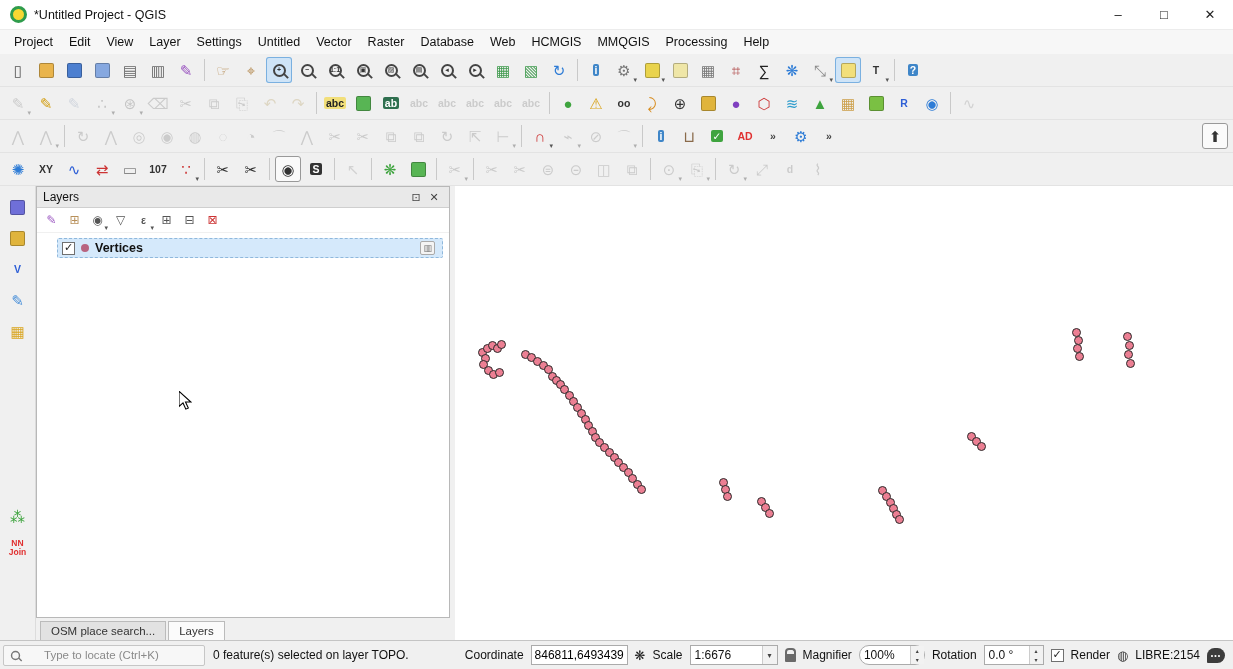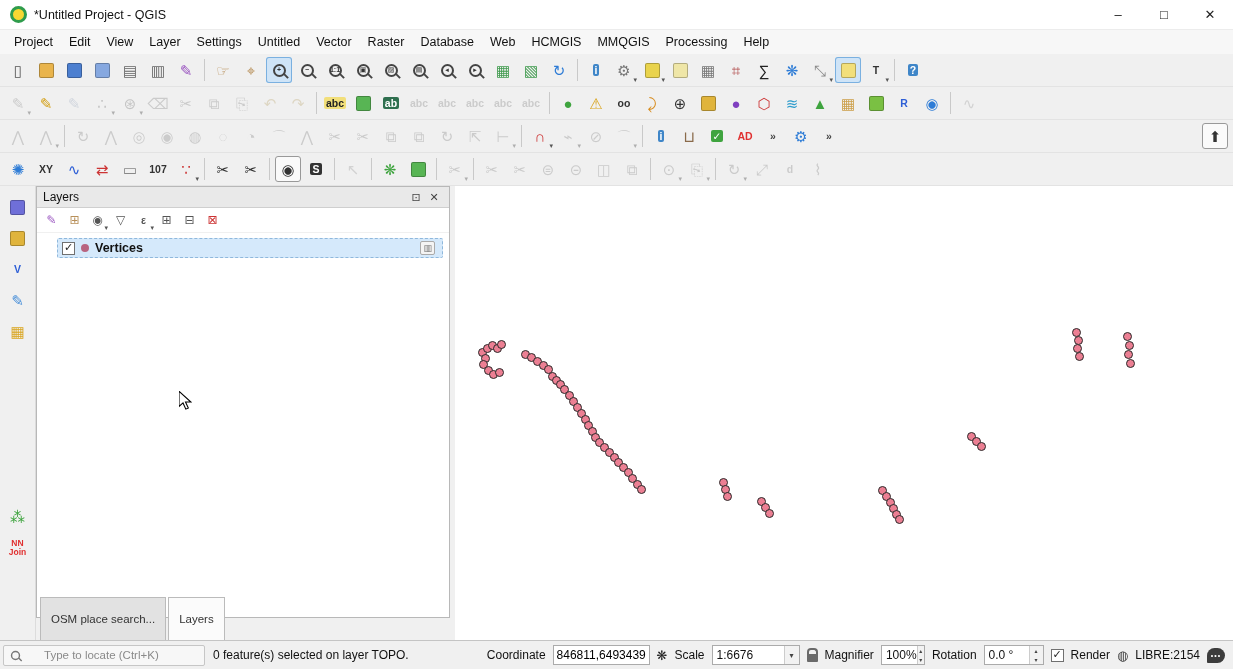--- a/index.html
+++ b/index.html
@@ -45,21 +45,21 @@
   .tree{flex:1;padding-top:4px;}
   .lrow{height:20px;display:flex;align-items:center;gap:6px;margin:1px 6px 1px 20px;padding:0 4px;font-size:12.5px;color:#111;}
   .lrow.sel{background:#d5e9fb;border:1px dashed #8fb8dc;border-radius:2px;}
   .cbx{width:13px;height:13px;border:1px solid #707070;background:#fff;display:inline-flex;align-items:center;justify-content:center;flex:0 0 auto;}
   .cbx.on::after{content:"✓";font-size:11px;line-height:1;margin-top:-1px;color:#222;}
   .sym-pt{width:8px;height:8px;border-radius:50%;background:var(--legend-pt,#b86480);flex:0 0 auto;}
   .sym-ln{width:20px;height:2px;background:var(--legend-ln,#d9a35f);flex:0 0 auto;}
   .lname.bold{font-weight:bold;}
   .badge{margin-left:auto;margin-right:3px;font-size:9px;color:#777;border:1px solid #aaa;border-radius:2px;padding:0 2px;background:#f4f4f4;line-height:12px;}
   .tabs{height:22px;display:flex;align-items:flex-end;gap:2px;padding-left:4px;background:#f0f0f0;font-size:11.5px;}
-  .tab{padding:15px 10px;background:#e2e2e2;border:1px solid #bbb;border-bottom:none;color:#333;}
+  .tab{padding:3px 10px;background:#e2e2e2;border:1px solid #bbb;border-bottom:none;color:#333;}
   .tab.active{background:#fbfbfb;}
   
   .map{flex:1;background:#fff;position:relative;overflow:hidden;border-left:5px solid #f0f0f0;}
   .wm{position:absolute;left:26px;top:114px;font-size:42px;letter-spacing:2px;font-weight:500;color:var(--wm-color,#cdd9e3);white-space:nowrap;}
   .pt{position:absolute;width:9px;height:9px;border-radius:50%;background:var(--pt-fill,#ec7f93);border:1px solid var(--pt-stroke,#2b2b2b);transform:translate(-4px,-4px);}
   
   .statusbar{height:29px;background:#f0f0f0;border-top:1px solid #c4c4c4;display:flex;align-items:center;font-size:12px;gap:8px;padding:0 8px 0 3px;color:#111;}
   .locate{width:202px;height:21px;background:#f7f7f7;border:1px solid #c6c6c6;border-radius:2px;display:flex;align-items:center;padding:0 5px;gap:20px;}
   .locate .mag{transform:scale(.72);border-color:#777;}
   .locate .mag::after{background:#777;}
@@ -70,21 +70,21 @@
   .fld input{border:none;outline:none;width:100%;font:inherit;padding:0 3px;background:transparent;text-align:center;}
   .coord{width:97px;}
   .combo{width:88px;justify-content:space-between;padding-left:4px;}
   .combo .ca{width:15px;height:100%;display:flex;align-items:center;justify-content:center;border-left:1px solid #ccc;background:#f2f2f2;font-size:8px;color:#444;}
   .combo .ca::after{content:"▾";}
   .spin{justify-content:space-between;padding-left:4px;}
   .spin .st{width:14px;height:100%;display:flex;flex-direction:column;border-left:1px solid #ccc;}
   .spin .st span{flex:1;display:flex;align-items:center;justify-content:center;font-size:6px;color:#444;background:#f2f2f2;}
   .spin .st .up::after{content:"▴";}
   .spin .st .dn::after{content:"▾";}
-  .mag100{width:44px;}.rot{width:60px;}
+  .mag100{width:66px;border-radius:10px;}.rot{width:60px;}
   .lockicon{width:11px;height:8px;background:#6a6a6a;border-radius:1px;position:relative;margin-top:5px;}
   .lockicon::before{content:"";position:absolute;width:7px;height:6px;border:2px solid #6a6a6a;border-bottom:none;border-radius:4px 4px 0 0;top:-6px;left:0;}
   .crsicon{font-size:13px;color:#333;line-height:1;}
   .bubble{width:18px;height:15px;background:#3c3c3c;border-radius:8px 8px 8px 1px;display:flex;align-items:center;justify-content:center;color:#fff;font-size:7px;letter-spacing:1px;}
   .bubble::after{content:"•••";}
   .sb-icon{font-size:13px;color:#222;line-height:1;}
   .cursor{position:absolute;left:179px;top:391px;z-index:50;}
 </style>
 </head>
 <body>

